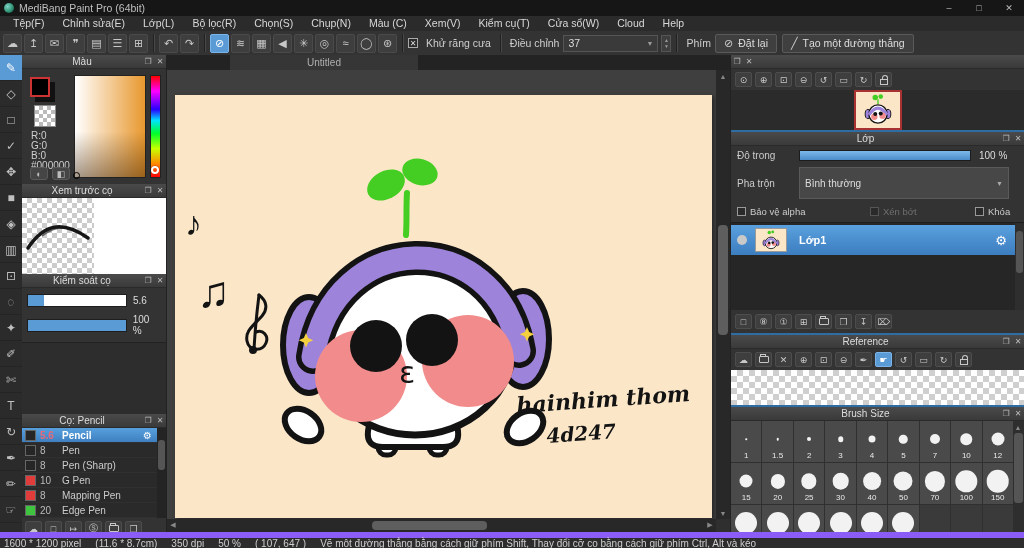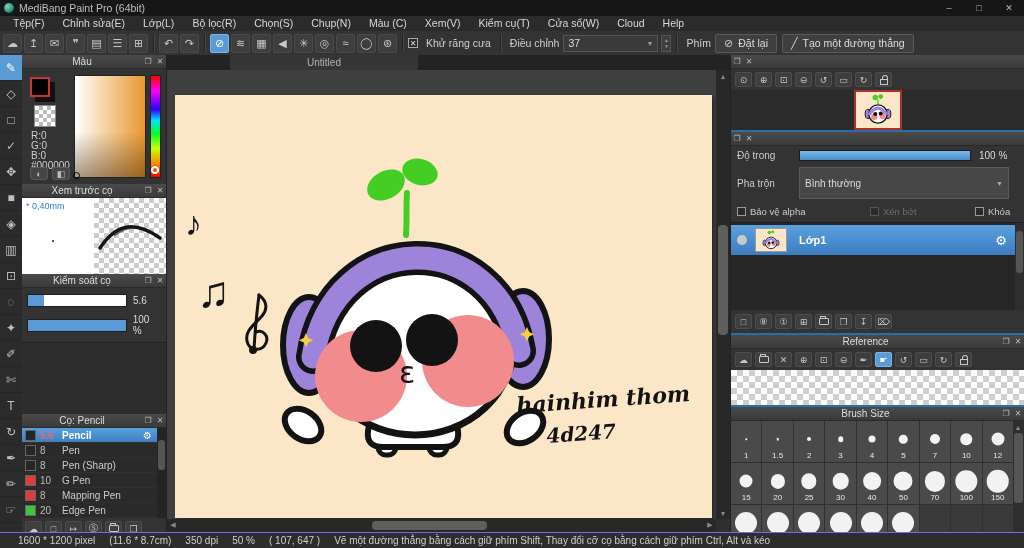--- a/index.html
+++ b/index.html
@@ -145,21 +145,21 @@
   .bs-scroll { position:absolute; right:0; top:0; bottom:0; width:11px; background:#2e2e2e; }
   .bs-scroll .bl-thumb { top:12px; height:70px; left:1px; right:1px; }
 
   
   .folder-i { position:relative; width:10px; height:7px; border:1px solid #c8c8c8; border-radius:1px; }
   .folder-i::before { content:''; position:absolute; top:-3px; left:0; width:4px; height:2px; border:1px solid #c8c8c8; border-bottom:none; }
   .lock-i { position:relative; width:8px; height:6px; border:1px solid #c8c8c8; margin-top:4px; }
   .lock-i::before { content:''; position:absolute; top:-5px; left:1px; width:4px; height:4px; border:1px solid #c8c8c8; border-bottom:none; border-radius:3px 3px 0 0; }
 
   
-  .statusbar { position:absolute; left:0; bottom:0; width:100%; height:16px; background:#2d2d2d; border-top:1px solid #8b5cf6; display:flex; align-items:center; font-size:10px; color:#cfcfcf; padding-left:18px; gap:14px; white-space:nowrap; }
+  .statusbar { position:absolute; left:0; bottom:0; width:100%; height:16px; background:#2d2d2d; border-top:6px solid #8b5cf6; display:flex; align-items:center; font-size:10px; color:#cfcfcf; padding-left:4px; gap:14px; white-space:nowrap; }
 </style>
 </head>
 <body>
 
 <div id="app">
 
   <div class="titlebar">
     <span class="app-icon"></span>
     <span class="title">MediBang Paint Pro (64bit)</span>
     <span class="win-btns">
@@ -370,24 +370,20 @@
     </div>
 
     <div>
       <div class="panel-hdr">
 
         <span class="ptitle">Xem trước cọ</span>
         <span class="hbtn">❐</span>
         <span class="hbtn">✕</span>
       </div>
       <div class="preview-body">
-        <div class="pv-left">
-          <span class="pv-size">* 0,40mm</span>
-          <span class="pv-dot"></span>
-        </div>
         <div class="pv-right">
           <svg viewBox="0 0 72 76">
               <path d="M6 50 C 22 26, 40 22, 66 40" fill="none" stroke="#161616" stroke-width="3.5" stroke-linecap="round"></path>
               <path d="M20 38 C 34 27, 48 27, 62 37" fill="none" stroke="#161616" stroke-width="1.5" opacity="0.6"></path>
             </svg>
         </div>
       </div>
     </div>
 
     <div>
@@ -615,20 +611,21 @@
               <circle cx="29" cy="26" r="3.5" fill="#f28c8c"></circle>
             <circle cx="21" cy="24" r="2.2" fill="#131313"></circle>
               <circle cx="27" cy="23.5" r="2.2" fill="#131313"></circle>
           </svg>
         </div>
       </div>
     </div>
 
     <div>
       <div class="panel-hdr">
+        <span class="ptitle">Lớp</span>
         <span class="hbtn">❐</span>
         <span class="hbtn">✕</span>
       </div>
       <div class="layer-row1">
         <span class="lbl">Độ trong</span>
         <span class="op-track">
             <span class="op-fill"></span>
           </span>
         <span class="op-val">100 %</span>
       </div>

